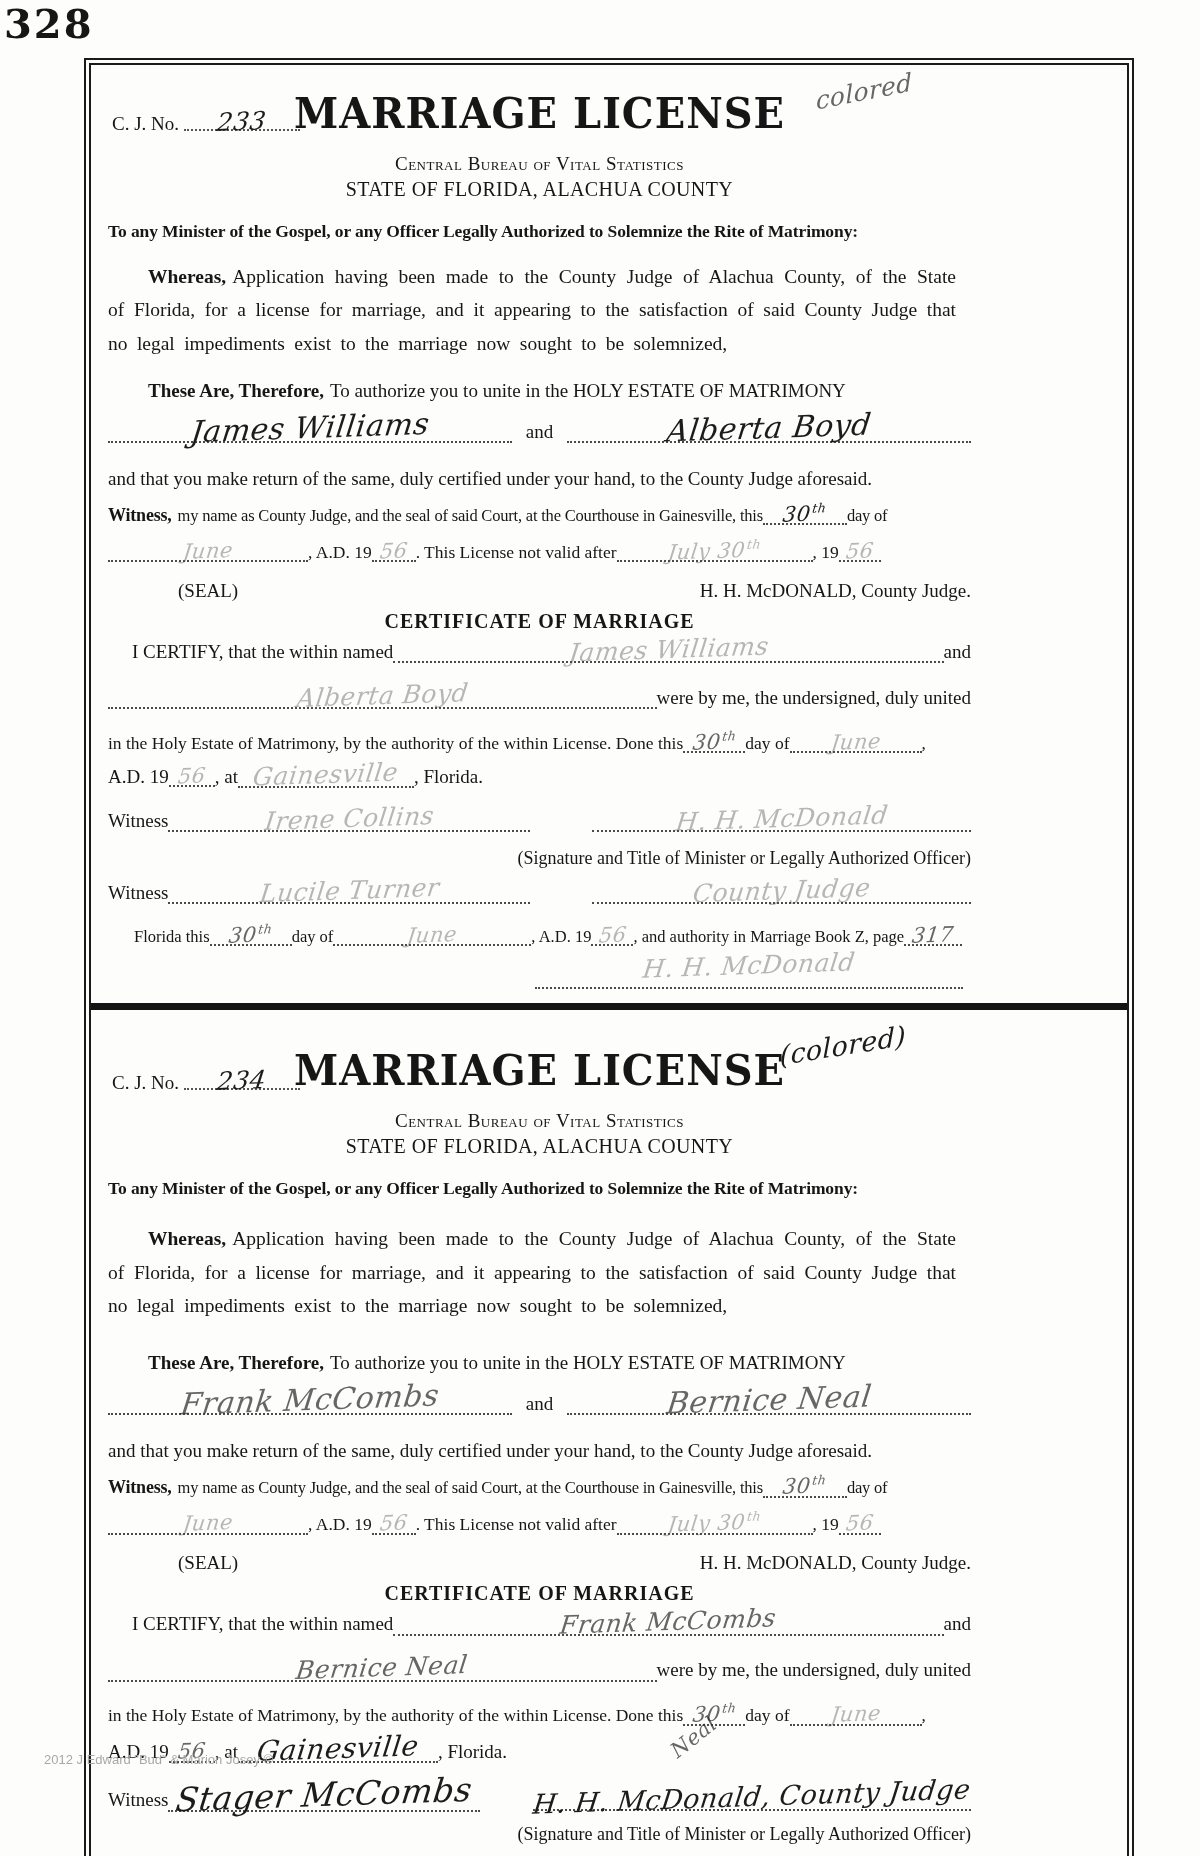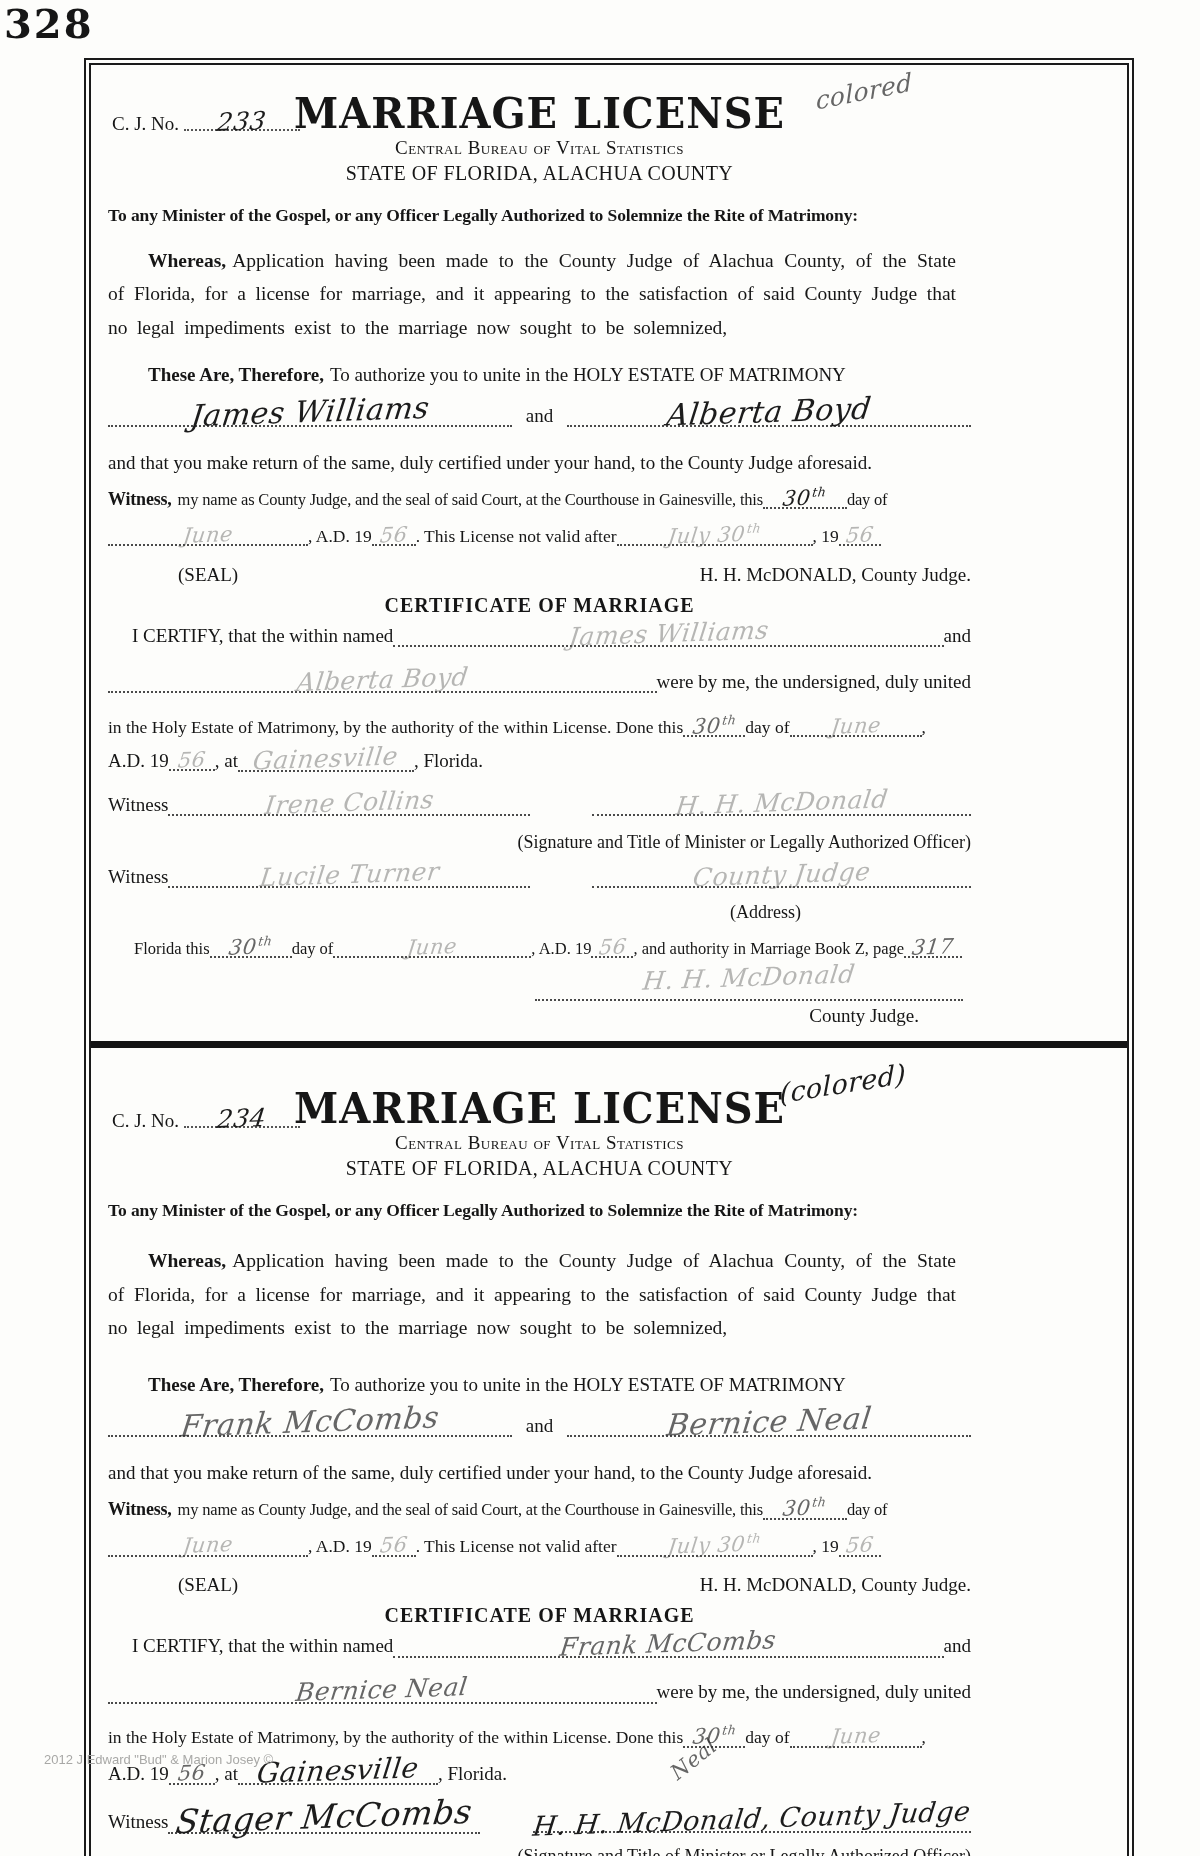--- a/index.html
+++ b/index.html
@@ -10,21 +10,21 @@
   .lic{position:relative;padding-left:17px;width:880px;box-sizing:border-box}
   .lic2{flex:1;display:flex;flex-direction:column}
   .divider{width:100%;border-top:5px solid #141414;border-bottom:2px solid #141414;height:3px;margin-top:14px;box-sizing:border-box}
   .head{position:relative;text-align:center;padding-top:24px}
   .lic2 .head{padding-top:36px}
   .cj{position:absolute;left:4px;top:46px;font-size:19px;white-space:nowrap}
   .lic2 .cj{top:60px}
   .cjfill{display:inline-block;width:116px;border-bottom:2px dotted #555;height:18px;text-align:center}
   .lift{transform:translateY(-14px) rotate(-5deg) skewX(-8deg)}
   .title{font-family:"DejaVu Serif",serif;font-weight:700;font-size:40px;letter-spacing:1px;margin:0;display:inline-block;transform:scaleY(1.05)}
-  .bureau{font-variant:small-caps;font-size:19px;letter-spacing:.5px;margin-top:1px}
+  .bureau{font-variant:small-caps;font-size:19px;letter-spacing:.5px;margin-top:17px}
   .stateline{font-size:20px;letter-spacing:.4px;margin-top:3px}
   .annot{position:absolute;z-index:2}
   .addr{font-weight:700;font-size:17.5px;letter-spacing:-.1px;margin-top:20px;white-space:nowrap}
   .whereas{width:848px;margin-top:6px;text-indent:40px;text-align:justify;font-size:19.5px;word-spacing:4.5px;line-height:1.72}
   .row{white-space:nowrap;display:flex;align-items:baseline;font-size:19px}
   .fill{border-bottom:2px dotted #4a4a4a;display:inline-flex;justify-content:center;align-items:baseline;overflow:visible}
   .grow{flex:1}
   .hw{font-family:"DejaVu Serif",serif;font-style:italic;display:inline-block;white-space:nowrap;transform:rotate(-2deg) skewX(-9deg);letter-spacing:.5px;line-height:.9}
   .ink-dark{color:#1c1c1c}
   .ink-med{color:#2d2d2d;opacity:.72}
@@ -177,24 +177,20 @@
       <div class="row" style="margin-top:4px;height:38px">
         <span>Witness</span>
         <span class="fill" style="width:362px">
             <span class="hw hw-lg ink-faint">Lucile Turner</span>
           </span>
         <span style="width:62px"></span>
         <span class="fill grow">
             <span class="hw hw-lg ink-faint">County Judge</span>
           </span>
       </div>
-      <div class="row" style="height:28px">
-        <span style="width:452px"></span>
-        <span class="cap grow">(Address)</span>
-      </div>
 
       <div class="row" style="margin-top:6px;font-size:16.5px">
         <span style="padding-left:26px">Florida this</span>
         <span class="fill" style="width:82px">
             <span class="hw hw-md ink-med"><span>30</span><span class="sup">th</span></span>
           </span>
         <span>day of</span>
         <span class="fill" style="width:198px">
             <span class="hw hw-md ink-faint">June</span>
           </span>
@@ -206,21 +202,20 @@
         <span class="fill" style="width:58px">
             <span class="hw hw-md ink-med">317</span>
           </span>
       </div>
 
       <div class="sigrow" style="margin-top:8px;height:34px">
         <span class="fill" style="width:428px">
             <span class="hw hw-lg ink-faint">H. H. McDonald</span>
           </span>
       </div>
-      <div class="cjudge" style="margin-top:4px">County Judge.</div>
     </section>
 
     <div class="divider"></div>
 
     <section class="lic lic2">
       <div class="annot" style="right:64px;top:24px;transform:rotate(-7deg)">
         <span class="hw hw-lg ink-dark" style="font-size:27px">(colored)</span>
       </div>
 
       <header class="head">

